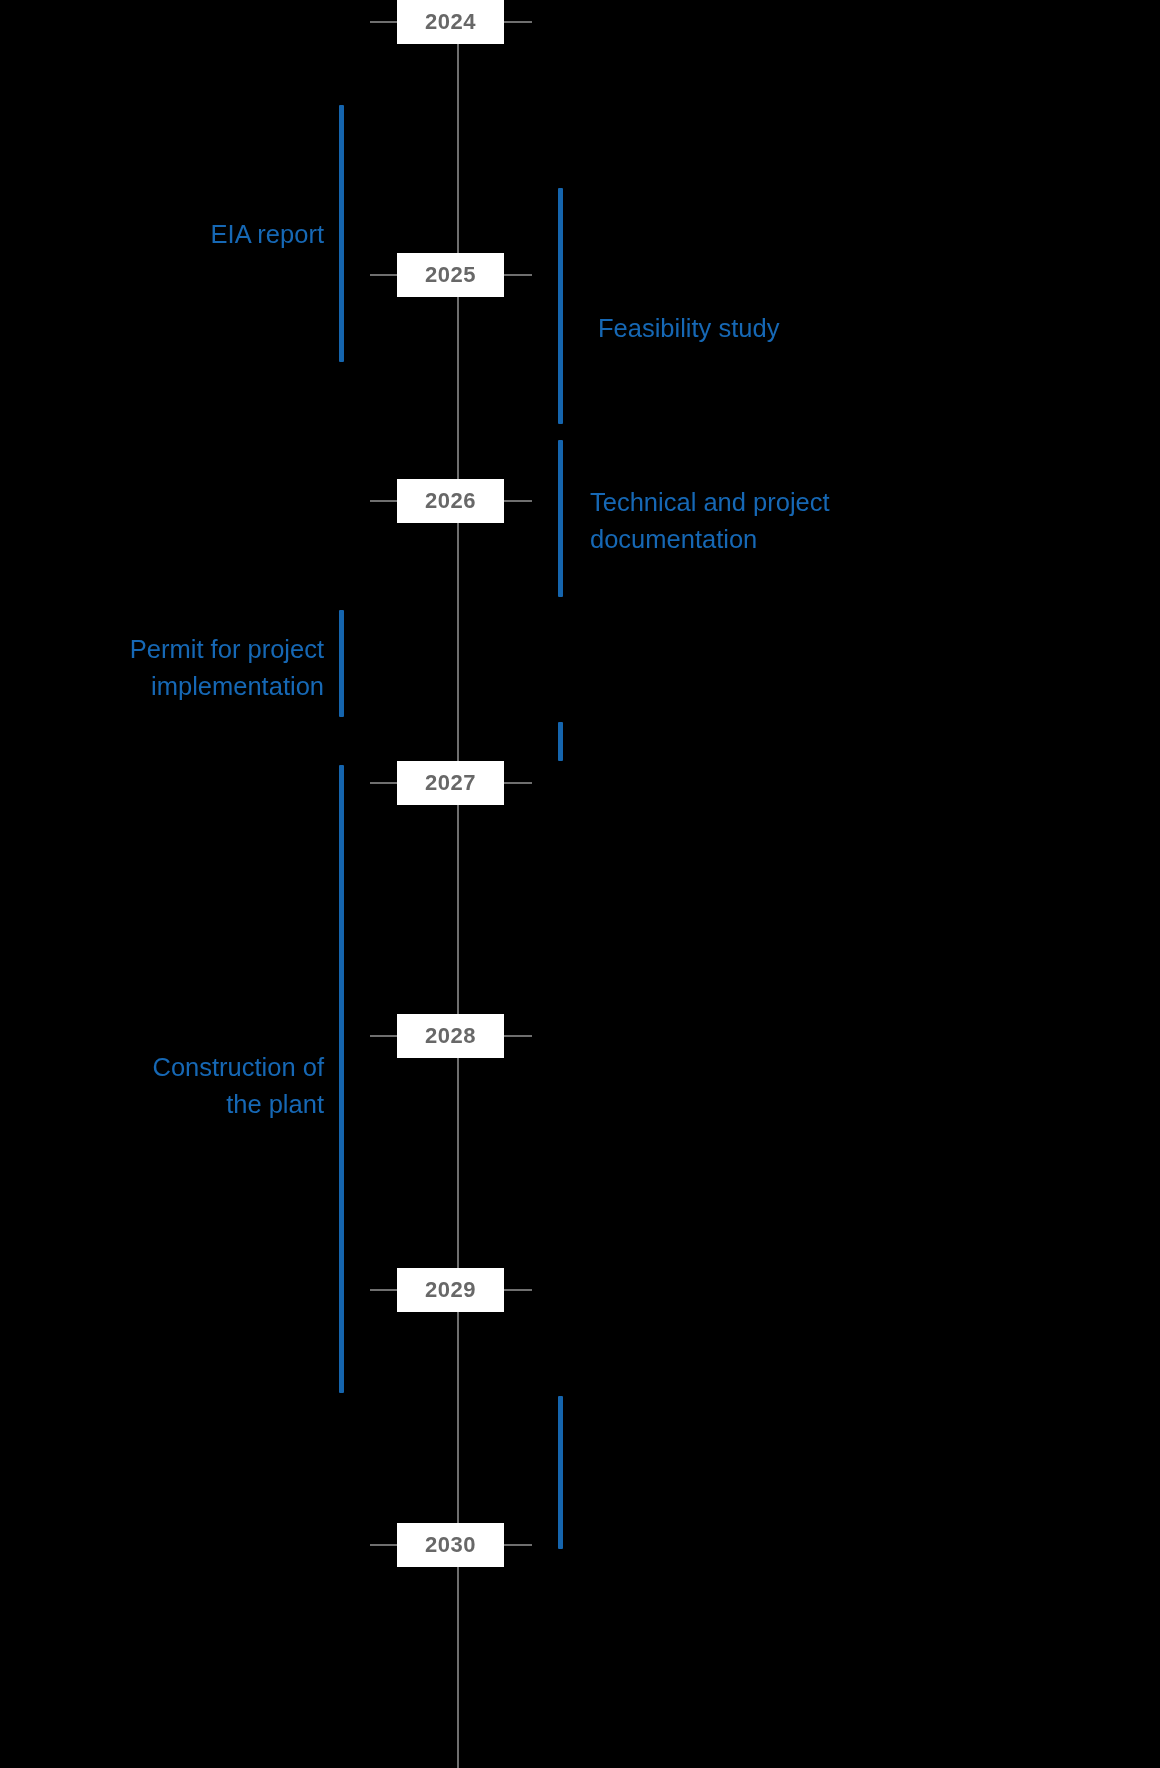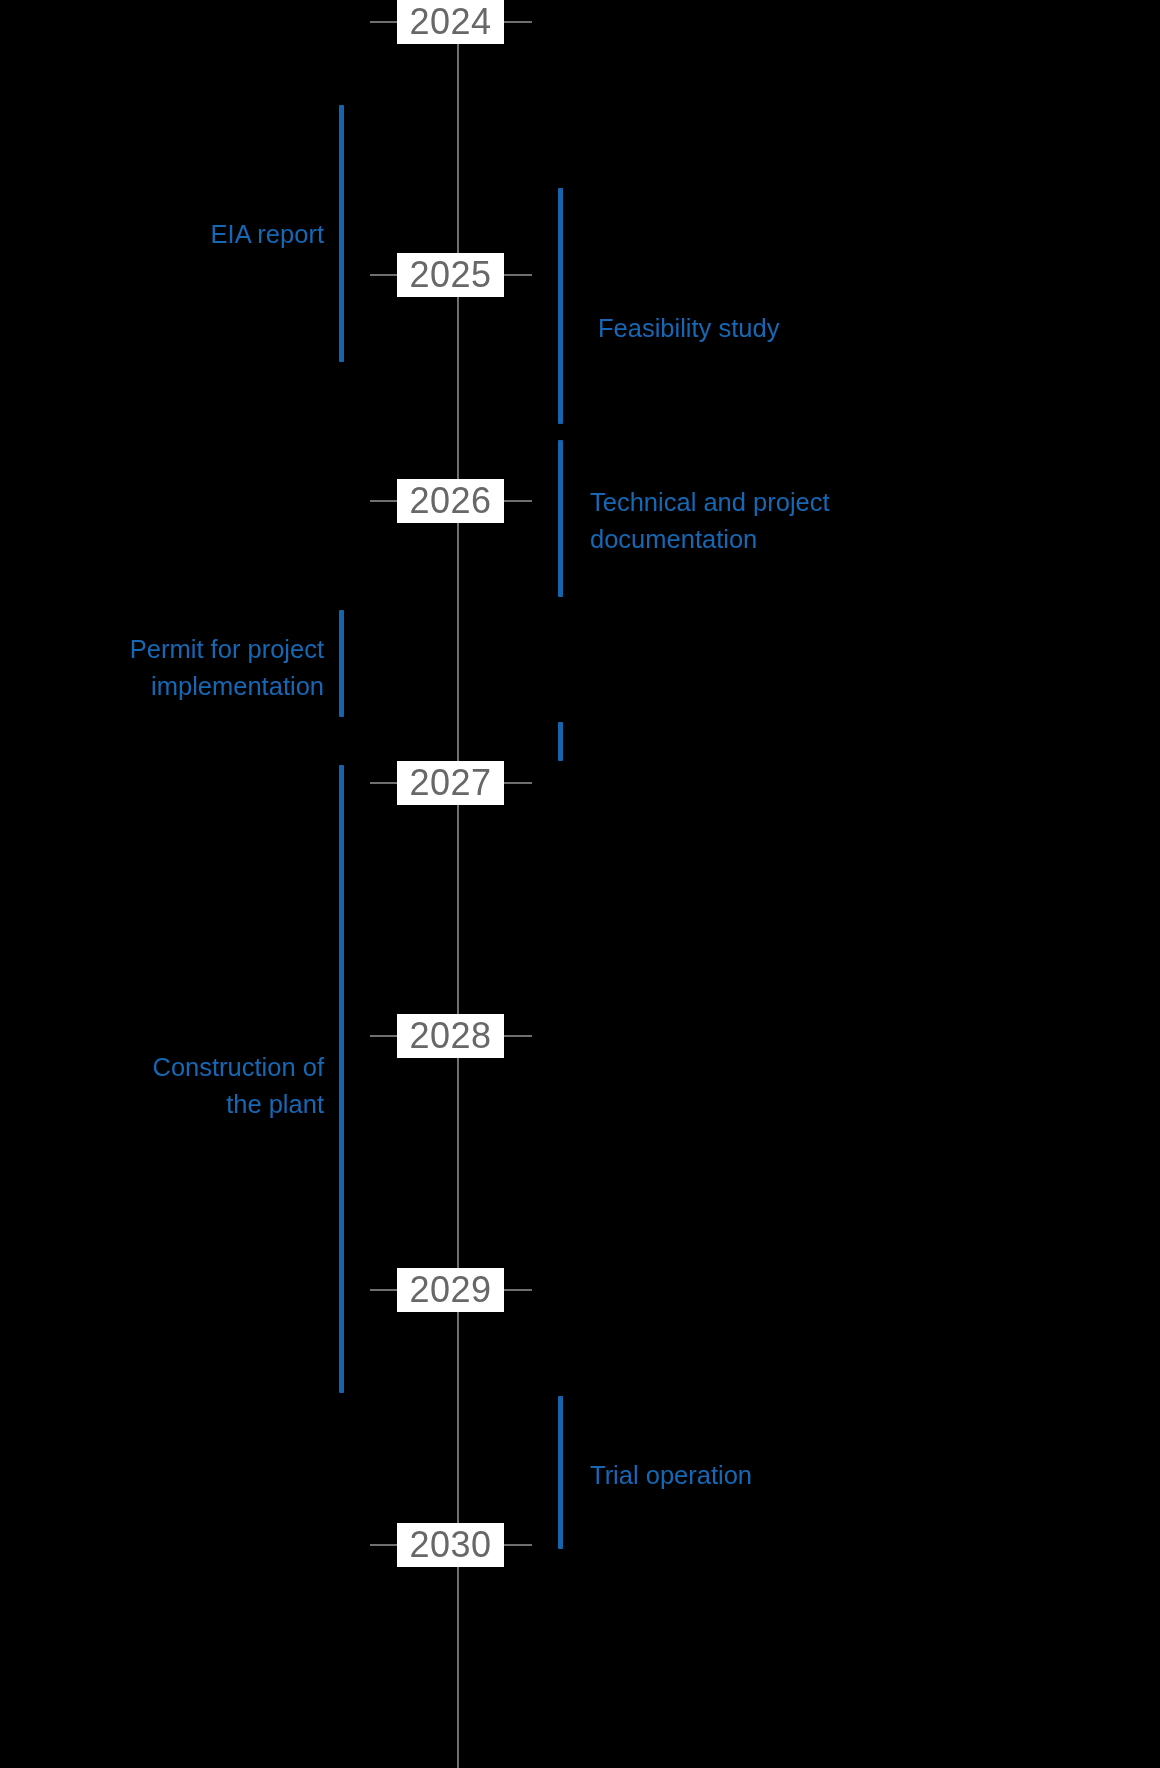--- a/index.html
+++ b/index.html
@@ -55,22 +55,22 @@
     top: 0;
     width: 107px;
     height: 44px;
     background: #ffffff;
     display: flex;
     align-items: center;
     justify-content: center;
   }
   .year-label {
     font-family: "Liberation Sans", sans-serif;
-    font-size: 36px;
-    font-weight: 400;
+    font-size: 22px;
+    font-weight: 700;
     color: #686868;
     letter-spacing: 0.5px;
     line-height: 1;
   }
 
   
   .event-bar {
     position: absolute;
     width: 5px;
     background: #1565ae;
@@ -162,14 +162,13 @@
     <div class="event-label right" style="top: 484px;">Technical and project
 documentation</div>
     <div class="event-bar left" style="top: 610px; height: 107px;"></div>
     <div class="event-label left" style="top: 631px;">Permit for project
 implementation</div>
     <div class="event-bar right" style="top: 722px; height: 39px;"></div>
     <div class="event-bar left" style="top: 765px; height: 628px;"></div>
     <div class="event-label left" style="top: 1049px;">Construction of
 the plant</div>
     <div class="event-bar right" style="top: 1396px; height: 153px;"></div>
-    <div class="event-label right" style="top: 1457px;">Trial operation</div>
   </div>
 
 </body></html>

